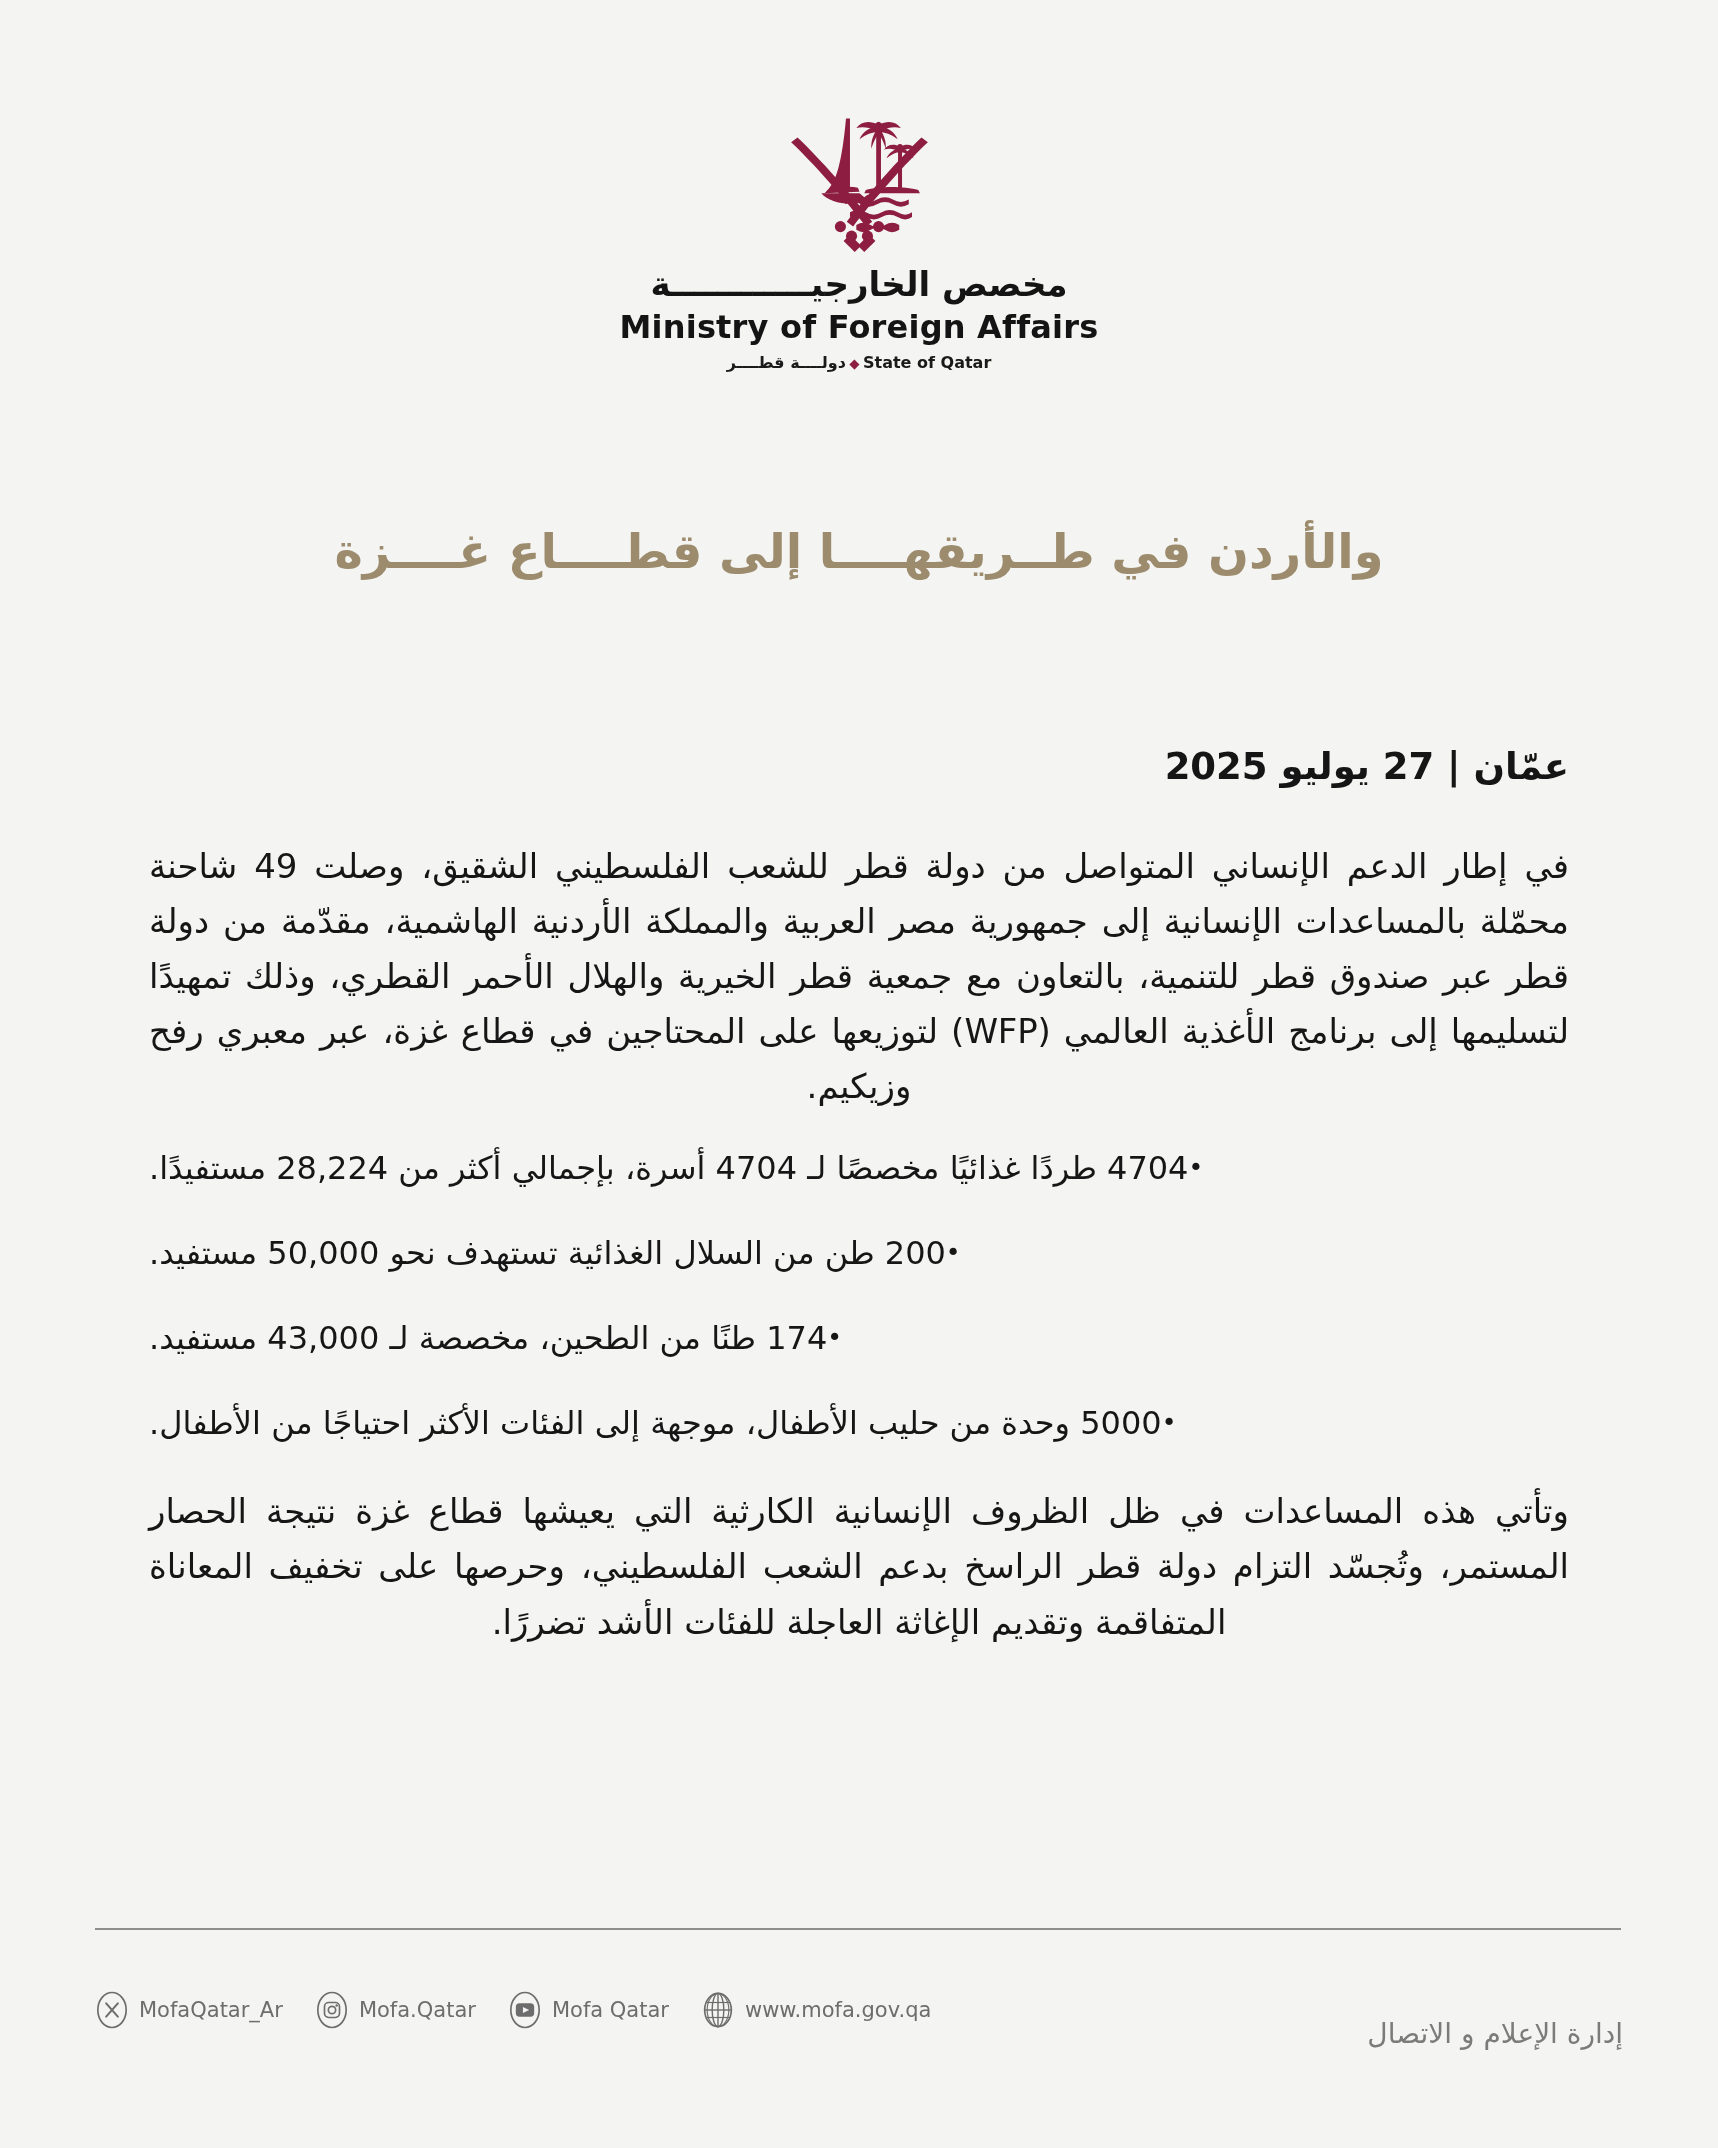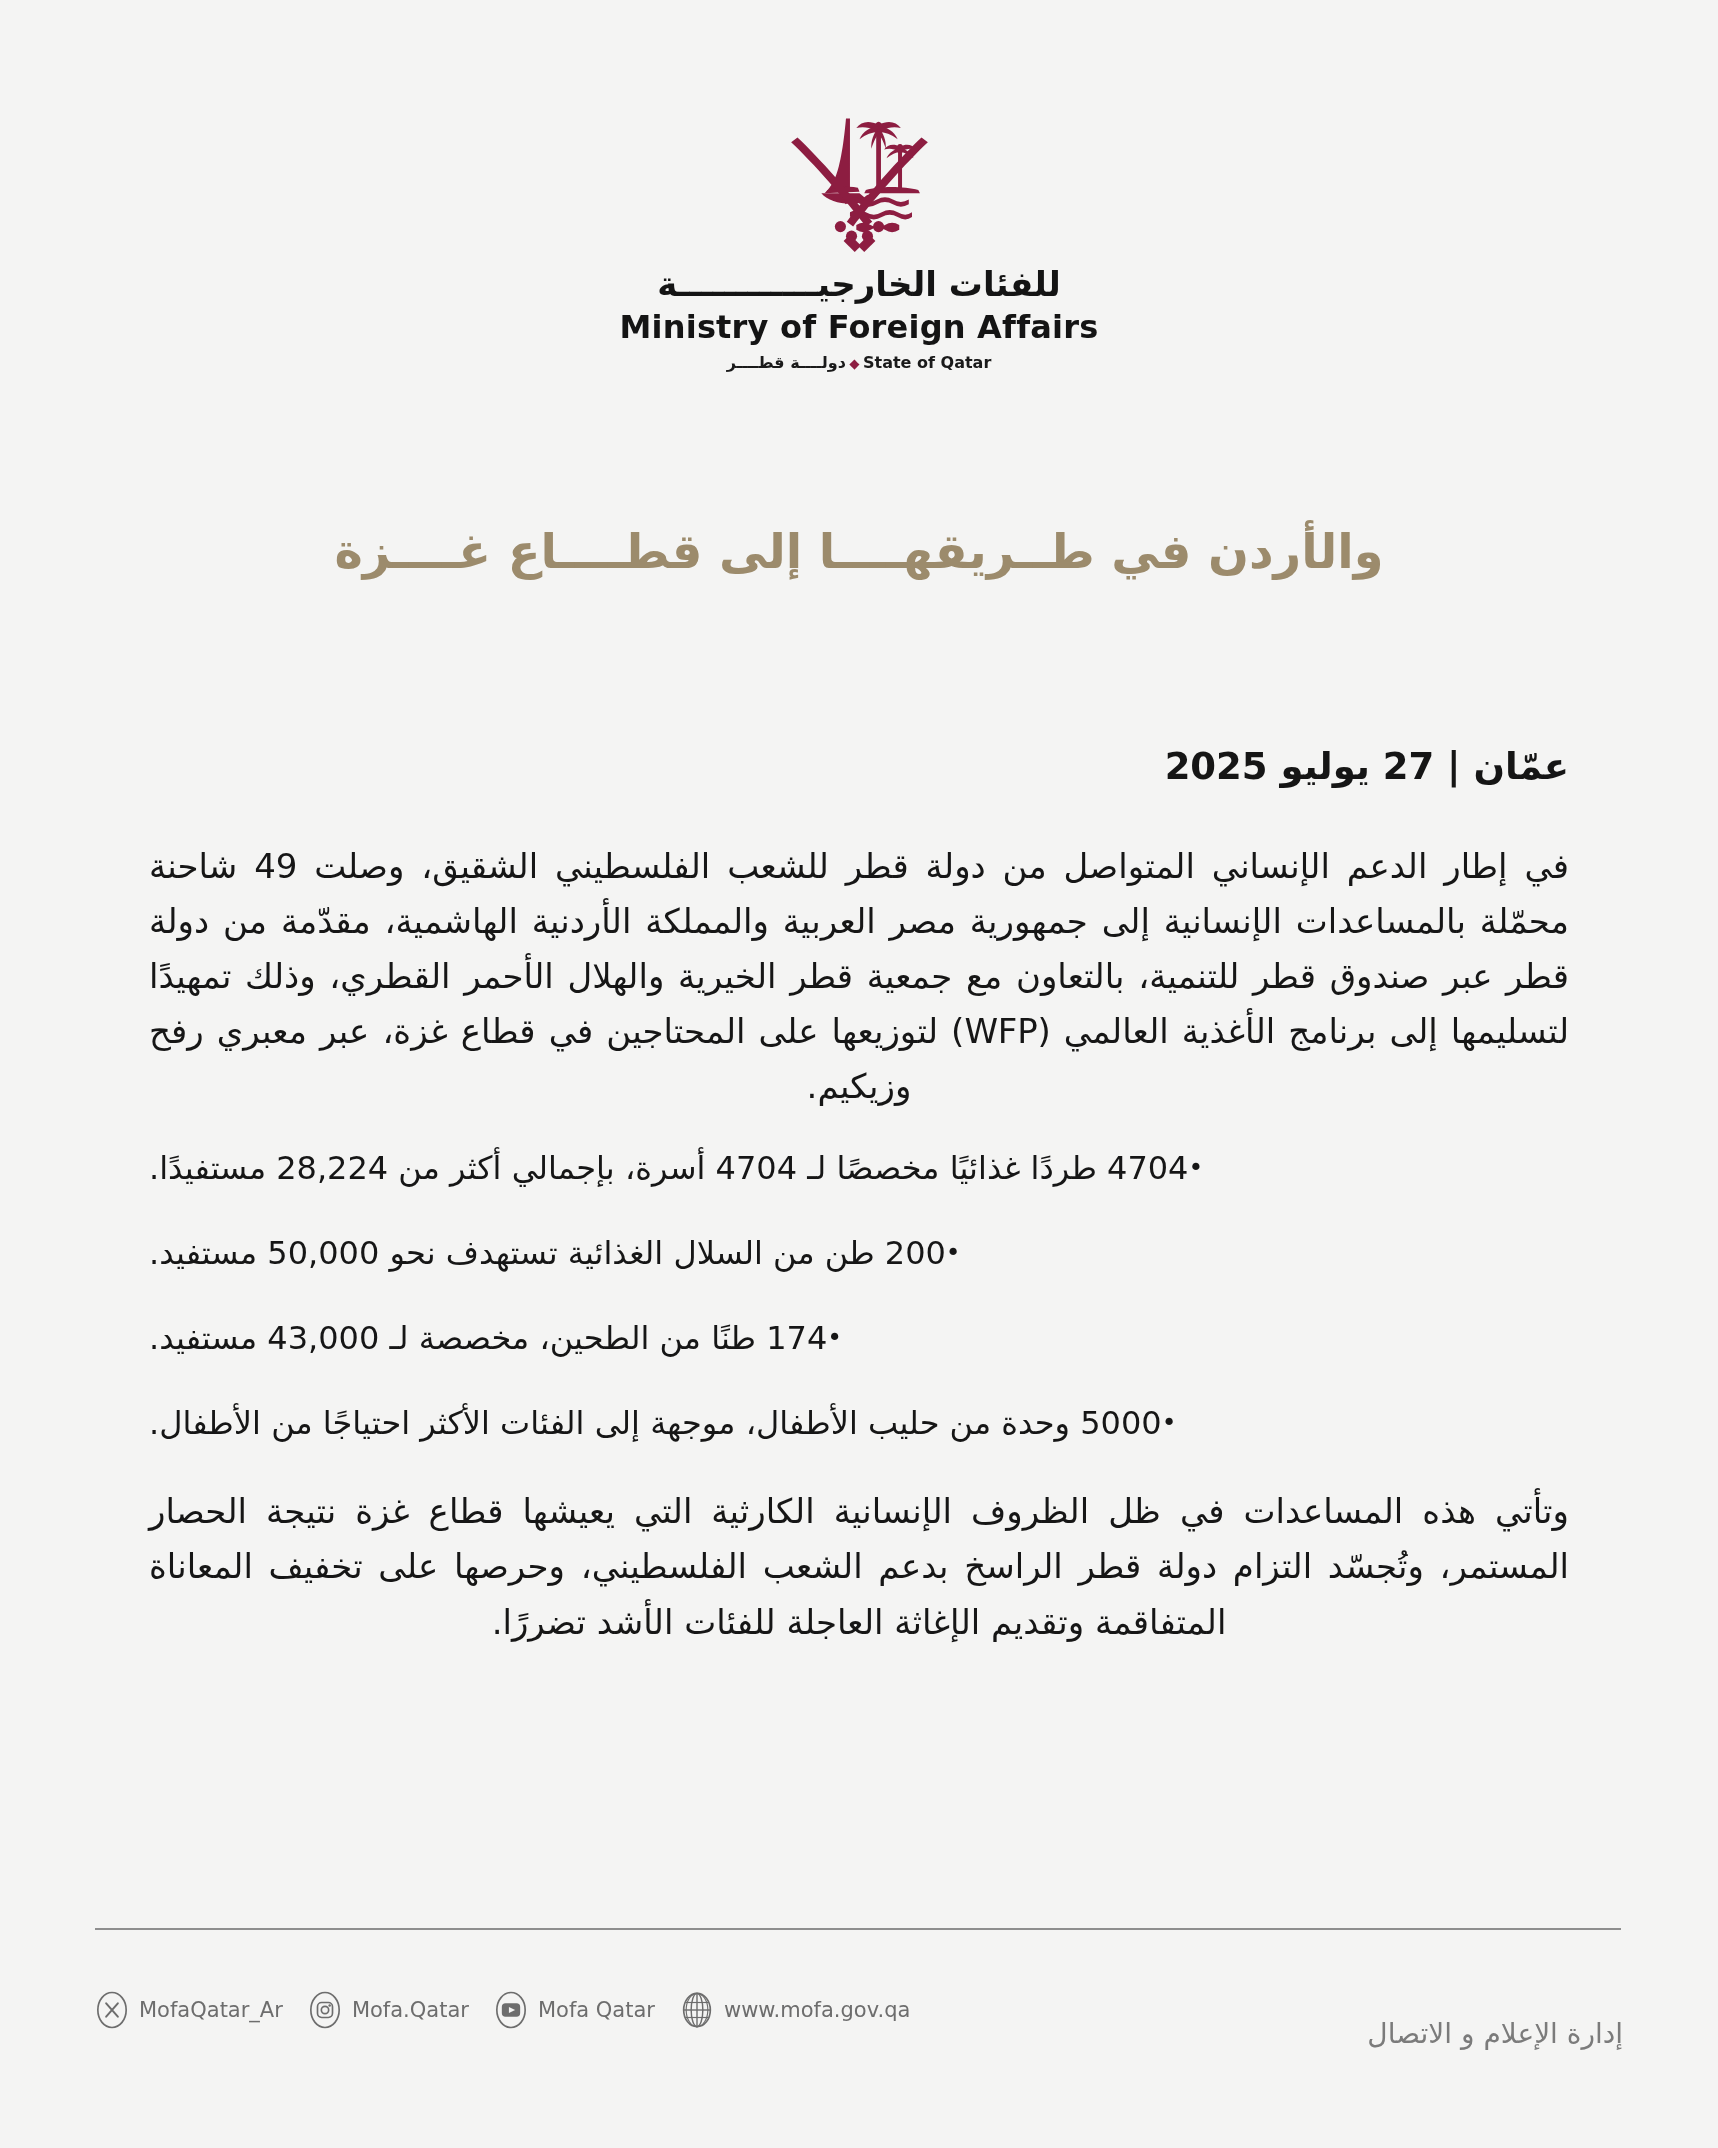--- a/index.html
+++ b/index.html
@@ -168,21 +168,21 @@
     top: 1990px;
     height: 50px;
   }
   .social-row {
     position: absolute;
     left: 0;
     top: 0;
     display: flex;
     align-items: flex-end;
     direction: ltr;
-    gap: 25px;
+    gap: 32px;
   }
   .social-item {
     display: flex;
     align-items: center;
     gap: 10px;
   }
   .social-icon {
     width: 34px;
     height: 40px;
     flex: none;
@@ -245,21 +245,21 @@
         <path d="M186 44 C160 68 116 118 92 150 L84 144 C108 112 152 62 178 38 Z"></path>
 
         <circle cx="76" cy="150" r="7"></circle>
           <circle cx="90" cy="162" r="7"></circle>
         <circle cx="124" cy="150" r="7"></circle>
           <circle cx="110" cy="162" r="7"></circle>
         <path d="M88 160 L102 174 L94 182 L80 168 Z"></path>
         <path d="M112 160 L98 174 L106 182 L120 168 Z"></path>
       </g>
     </svg>
-    <div class="logo-ar">للفئات الخارجيــــــــــــة</div>
+    <div class="logo-ar">مخصص الخارجيــــــــــــة</div>
     <div class="logo-en">Ministry of Foreign Affairs</div>
     <div class="logo-sub">
       <span>State of Qatar</span><span class="dot">◆</span><span>دولــــة قطــــر</span>
     </div>
   </div>
 
   <h1 class="headline">
     <span class="l2">والأردن في طــريقهــــا إلى قطــــاع غــــزة</span>
   </h1>
 

